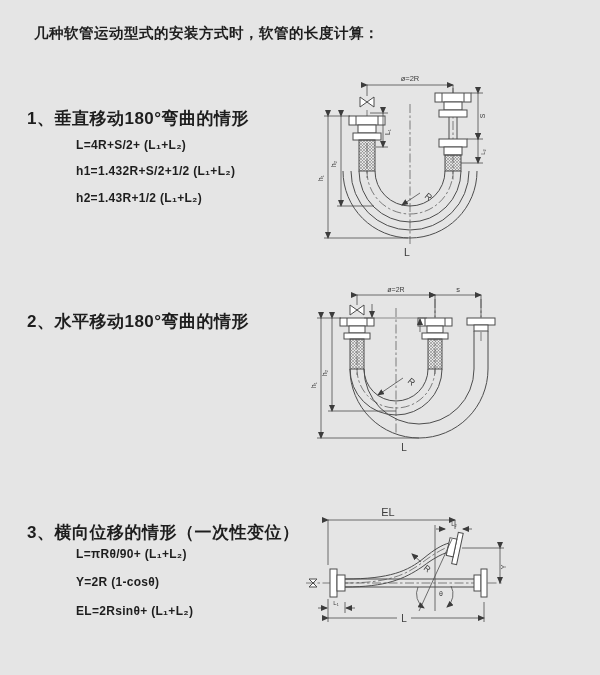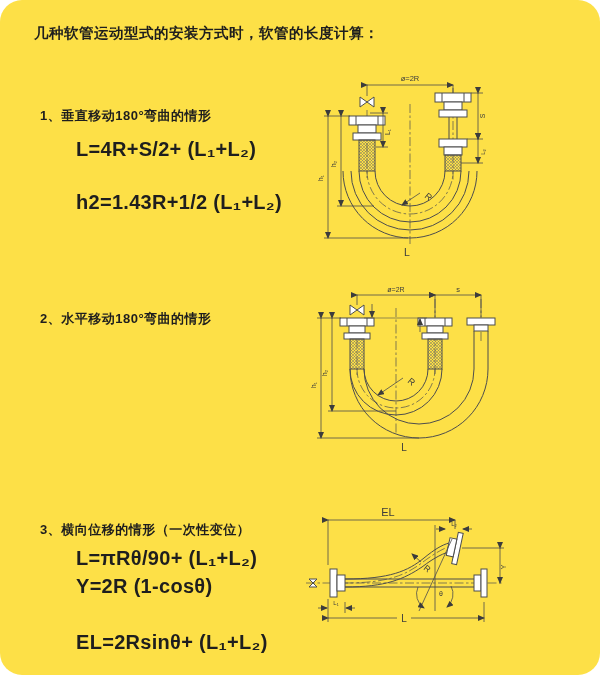--- a/index.html
+++ b/index.html
@@ -1,56 +1,57 @@
 <!DOCTYPE html>
 <html><head>
 <meta charset="utf-8">
 <style>
   html,body{margin:0;padding:0;}
   body{
     width:600px;height:675px;background:#ffffff;
     font-family:"Liberation Sans","DejaVu Sans",sans-serif;
     color:#242424;
   }
-  .page{position:relative;width:600px;height:675px;background:#fde047;overflow:hidden;border-radius:22px;}
+  .page{position:relative;width:600px;height:675px;background:#e5e5e5;overflow:hidden;}
   .title{
     position:absolute;left:34px;top:24px;
     font-size:14.5px;font-weight:700;letter-spacing:0.5px;color:#1e1e1e;
     white-space:nowrap;
   }
   .heading{
-    position:absolute;left:40px;
-    font-size:13px;font-weight:700;letter-spacing:0.5px;color:#1e1e1e;
+    position:absolute;left:27px;
+    font-size:17px;font-weight:700;letter-spacing:0.5px;color:#1e1e1e;
     white-space:nowrap;
   }
   .formula{
     position:absolute;left:76px;
-    font-size:20px;font-weight:600;letter-spacing:0.3px;color:#1e1e1e;
+    font-size:12px;font-weight:600;letter-spacing:0.3px;color:#1e1e1e;
     white-space:nowrap;
   }
   .diagram{position:absolute;}
   svg text{fill:#3c3c3c;}
 </style>
 </head>
 <body>
 
 <div class="page">
 
   <div class="title">几种软管运动型式的安装方式时，软管的长度计算：</div>
 
   <div class="heading" style="top:107px">1、垂直移动180°弯曲的情形</div>
   <div class="formula" style="top:138px">L=4R+S/2+ (L₁+L₂)</div>
+  <div class="formula" style="top:164px">h1=1.432R+S/2+1/2 (L₁+L₂)</div>
   <div class="formula" style="top:191px">h2=1.43R+1/2 (L₁+L₂)</div>
 
   <div class="heading" style="top:310px">2、水平移动180°弯曲的情形</div>
 
   <div class="heading" style="top:521px">3、横向位移的情形（一次性变位）</div>
   <div class="formula" style="top:547px">L=πRθ/90+ (L₁+L₂)</div>
   <div class="formula" style="top:575px">Y=2R (1-cosθ)</div>
-  <div class="formula" style="top:631px">EL=2Rsinθ+ (L₁+L₂)</div>
+  <div class="formula" style="top:604px">EL=2Rsinθ+ (L₁+L₂)</div>
 
   <svg class="diagram" style="left:310px;top:66px" width="290" height="205" viewBox="0 0 290 205">
     <defs>
       <marker id="ar1" markerWidth="7" markerHeight="6" refX="6" refY="3" orient="auto" markerUnits="userSpaceOnUse">
         <path d="M0,0 L7,3 L0,6 Z" fill="#3c3c3c"></path>
       </marker>
       <pattern id="hz1" width="3" height="3" patternUnits="userSpaceOnUse">
         <path d="M0 3 L3 0 M0 0 L3 3" stroke="#6a6a6a" stroke-width="0.45"></path>
       </pattern>
     </defs>

